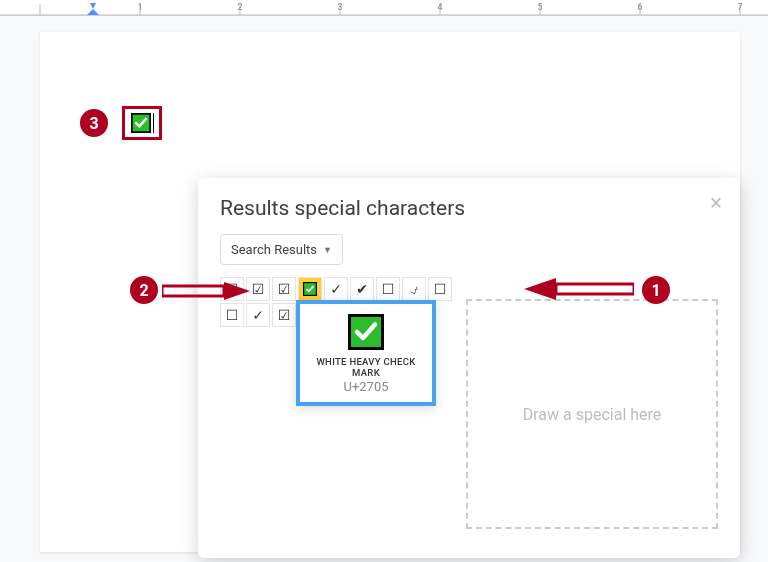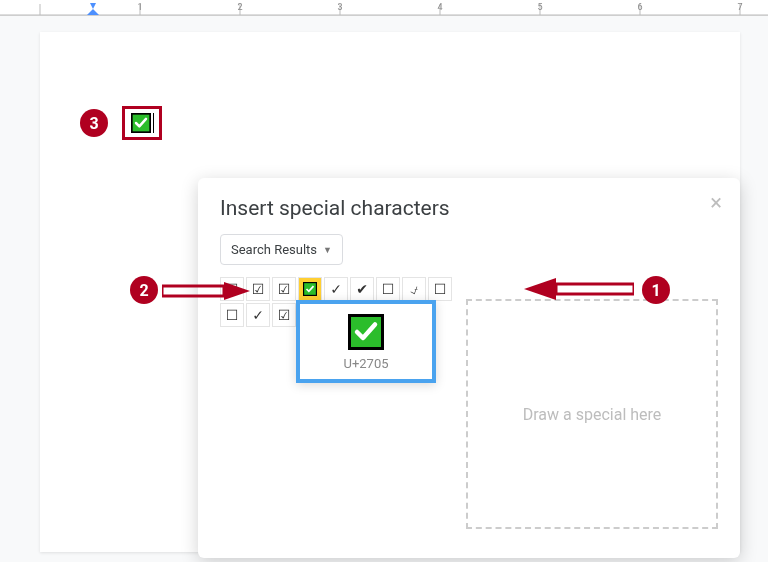--- a/index.html
+++ b/index.html
@@ -231,21 +231,21 @@
 <div class="inserted-box">
   <svg class="chk chk-svg" viewBox="0 0 24 24" width="20" height="20">
     <rect x="0" y="0" width="24" height="24" fill="#000"></rect>
     <rect x="2" y="2" width="20" height="20" fill="#2bbd2b"></rect>
     <path d="M6 12 l4 4 l8 -9" stroke="#fff" stroke-width="3" fill="none" stroke-linecap="round" stroke-linejoin="round"></path>
   </svg>
   <div class="cursor-bar"></div>
 </div>
 
 <div class="dialog">
-  <h2>Insert special characters</h2>
+  <h2>Results special characters</h2>
   <div class="close-x">×</div>
 
   <div class="dropdown">
     <span>Search Results</span>
     <span class="caret">▼</span>
   </div>
 
   <div class="body">
     <div class="left">
       <div class="grid">
@@ -277,20 +277,21 @@
     </div>
   </div>
 </div>
 
 <div class="popover">
   <svg class="big-chk chk-svg" viewBox="0 0 24 24" width="36" height="36">
     <rect x="0" y="0" width="24" height="24" fill="#000"></rect>
     <rect x="2" y="2" width="20" height="20" fill="#2bbd2b"></rect>
     <path d="M6 12 l4 4 l8 -9" stroke="#fff" stroke-width="3" fill="none" stroke-linecap="round" stroke-linejoin="round"></path>
   </svg>
+  <div class="name">WHITE HEAVY CHECK MARK</div>
   <div class="code">U+2705</div>
 </div>
 
 <div class="badge badge-2">2</div>
 <svg class="arrow2" viewBox="0 0 88 18">
   <rect x="0" y="4" width="62" height="10" fill="none" stroke="#b00020" stroke-width="3"></rect>
   <polygon points="62,0 88,9 62,18" fill="#b00020"></polygon>
 </svg>
 
 <div class="badge badge-1">1</div>

